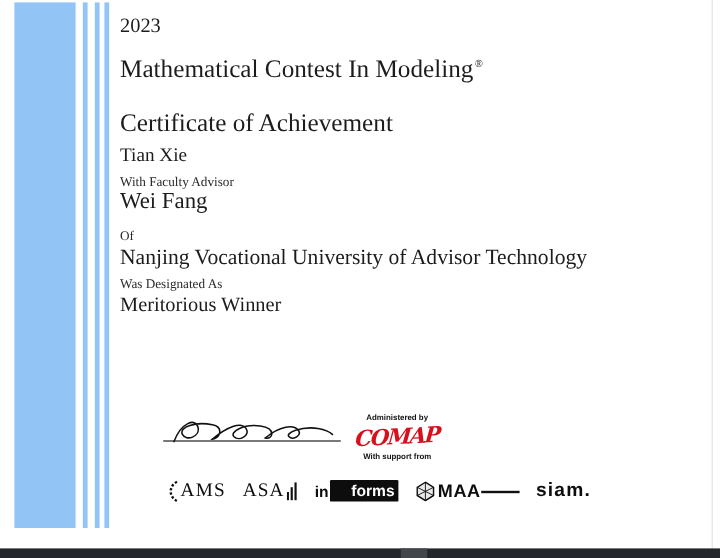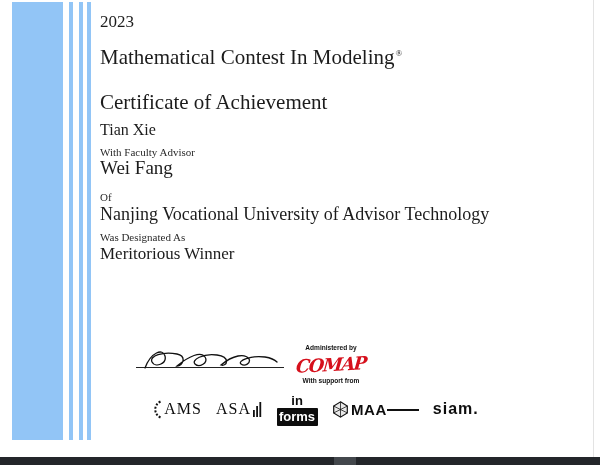--- a/index.html
+++ b/index.html
@@ -85,24 +85,24 @@
     position:absolute; left:84px; top:396px; width:462px; height:26px;
     display:flex; justify-content:center; align-items:center; gap:14px;
     color:#0d0d0d;
   }
   .logo { display:flex; align-items:center; gap:2px; }
   .logo-serif {
     font-family:"Liberation Serif",serif; font-size:16px; letter-spacing:1px;
   }
   .informs-wrap {
     font-family:"Liberation Sans",sans-serif; font-weight:bold;
-    font-size:13px; display:flex; align-items:center;flex-direction:column;
+    font-size:13px; display:flex; align-items:center;
   }
   .informs-box {
-    background:#0d0d0d; color:#ffffff; padding:1px 3px 2px 2px;
+    background:#0d0d0d; color:#ffffff; padding:1px 3px 2px 18px;
     margin-left:1px; border-radius:1px;
   }
   .maa-stack { display:flex; flex-direction:row; align-items:center; }
   .maa-text {
     font-family:"Liberation Sans",sans-serif; font-weight:bold; font-size:15px;
     letter-spacing:0.5px; line-height:15px;
   }
   .maa-caption-bar { width:32px; height:2px; background:#111; margin-top:1px; }
   .siam-text {
     font-family:"Liberation Sans",sans-serif; font-weight:bold; font-size:16px;

